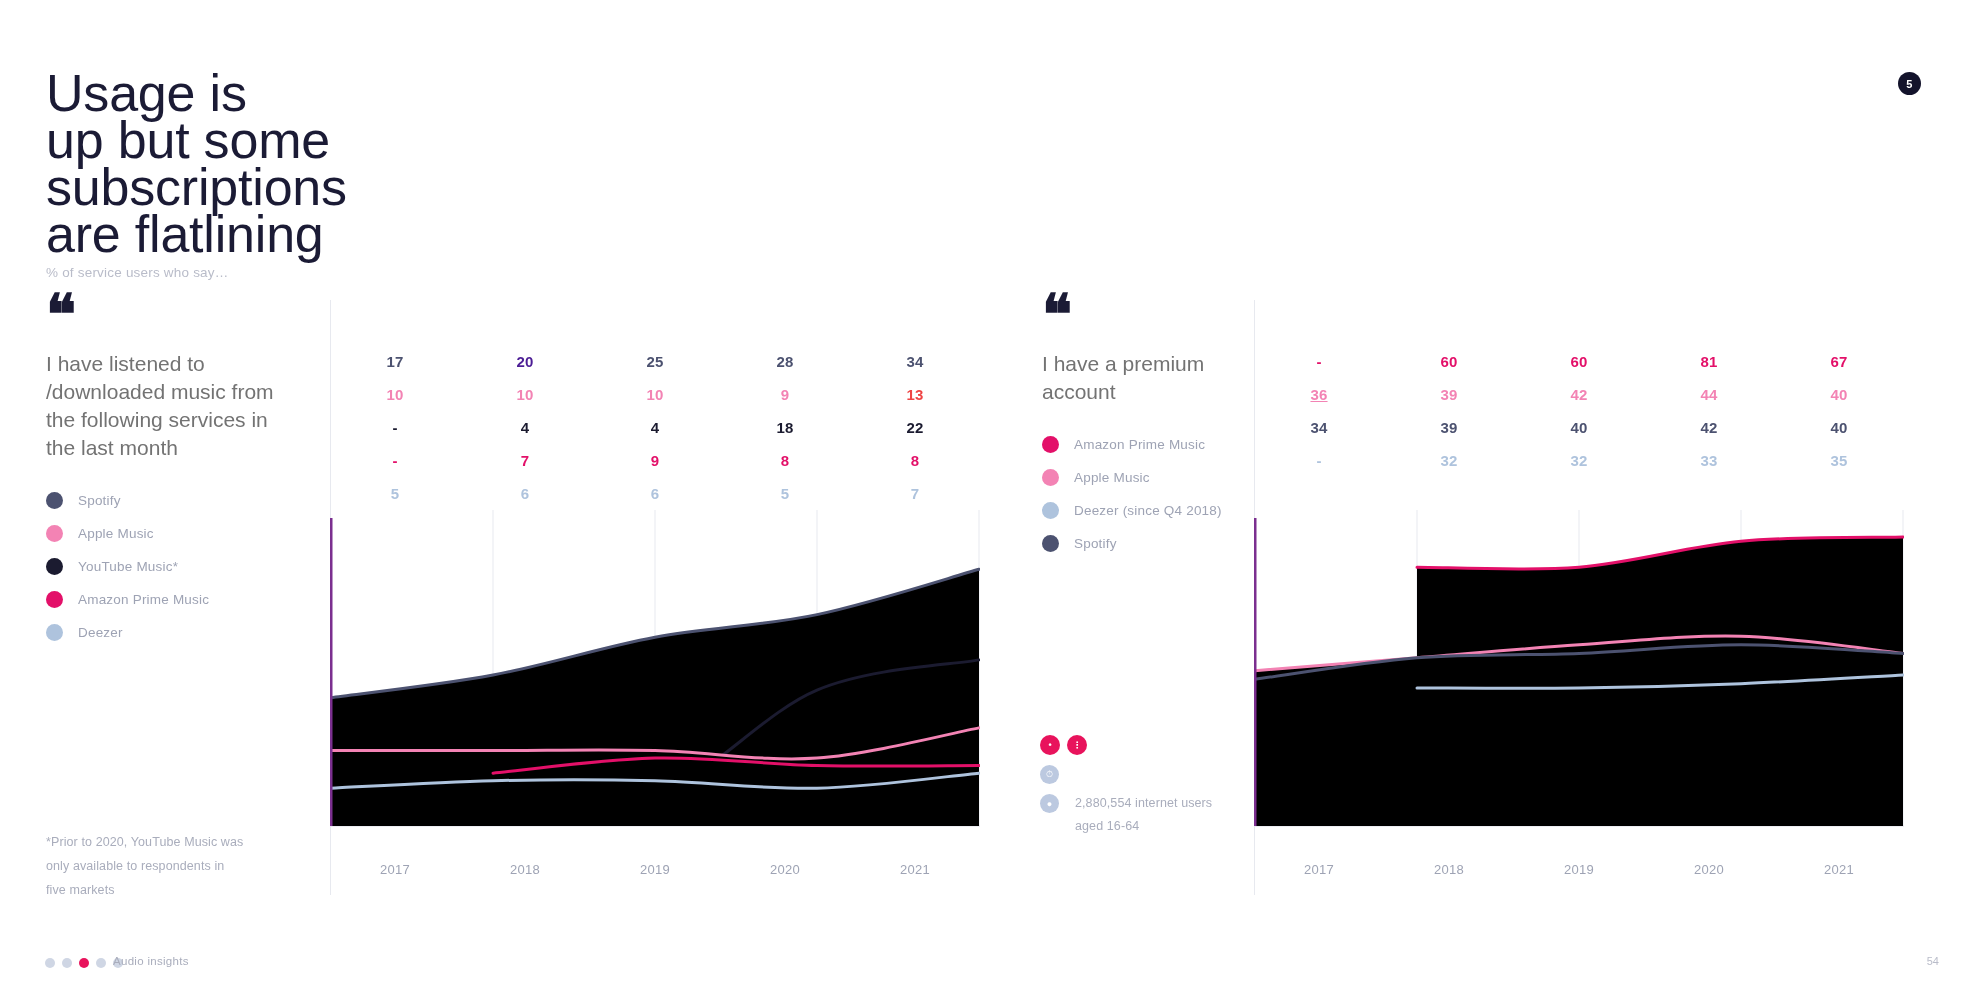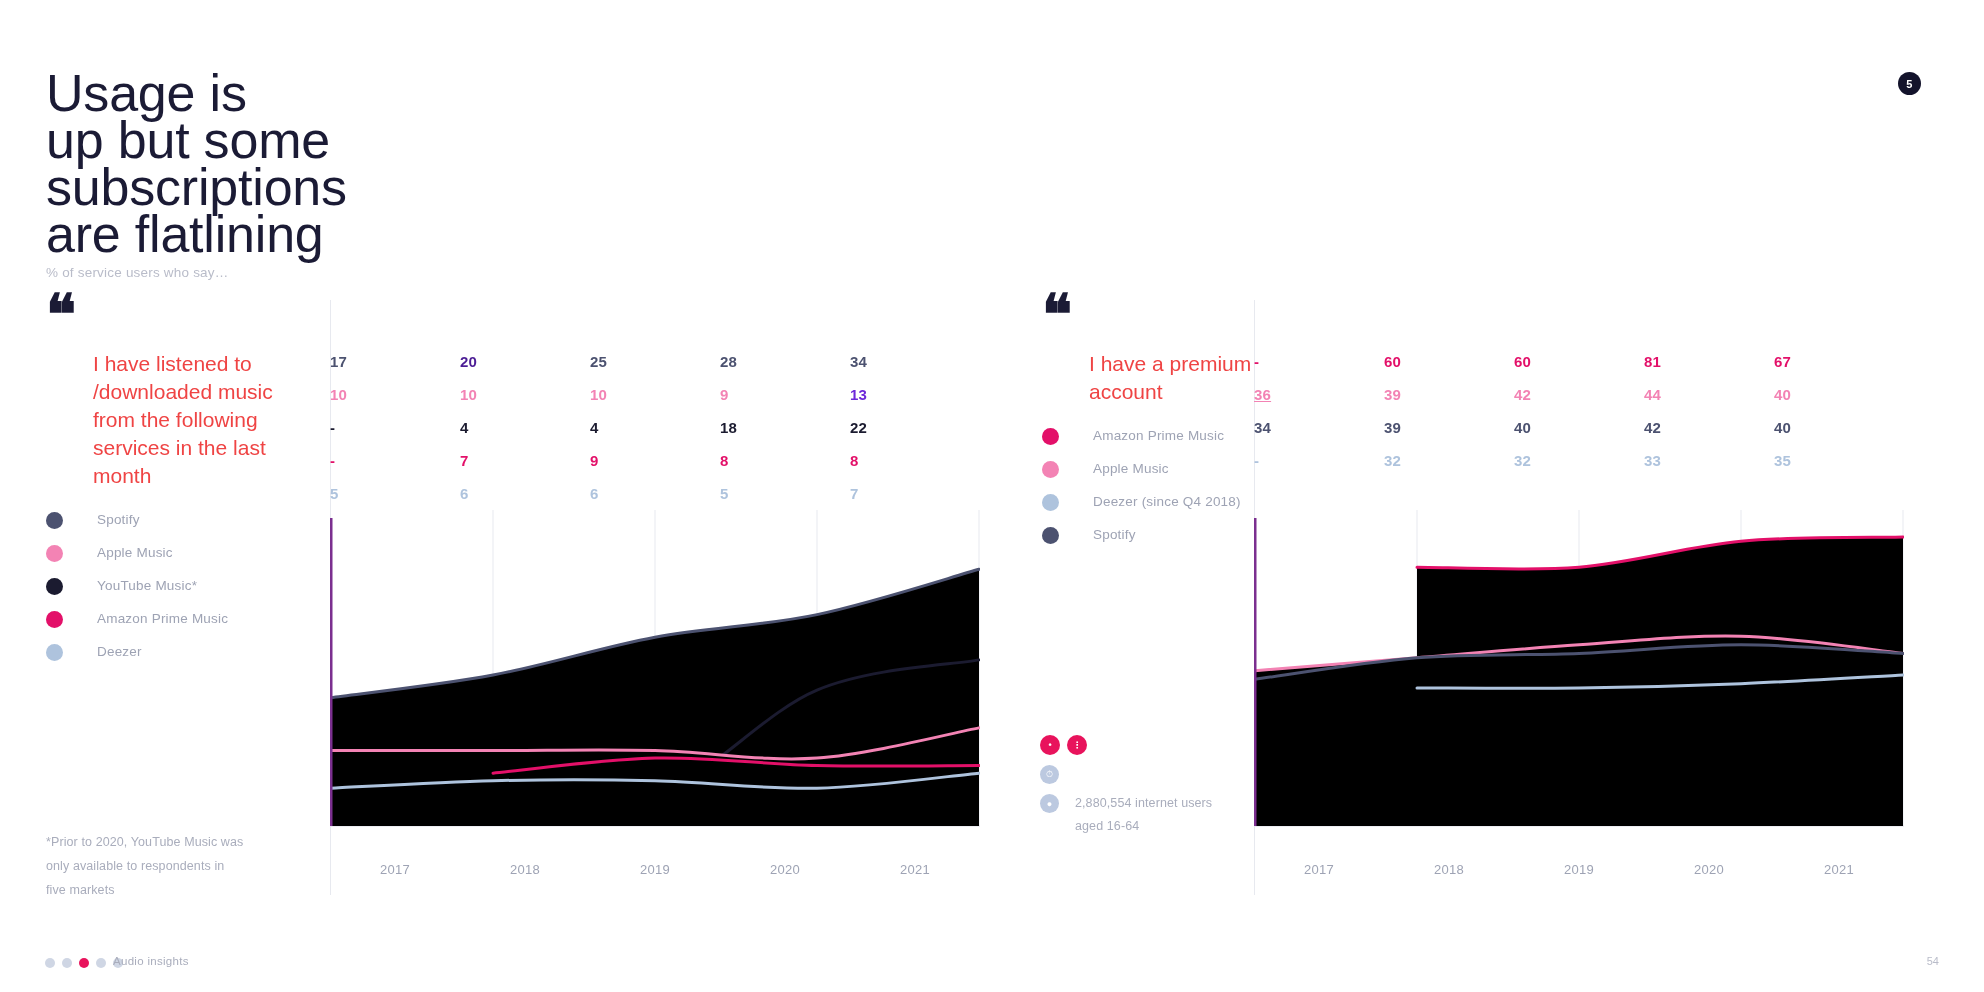--- a/index.html
+++ b/index.html
@@ -29,40 +29,40 @@
     font-size:13.5px;color:#b9bcc9;letter-spacing:.2px;font-weight:400;
   }
 
   
   .quote-mark{
     font-family:"DejaVu Serif",serif;
     font-size:56px;line-height:28px;color:#1b1b35;font-weight:700;
     letter-spacing:-2px;
   }
   .quote-title{
-    font-size:21px;line-height:28px;color:#ef4444;font-weight:400;margin-top:22px;margin-left:47px;
+    font-size:21px;line-height:28px;color:#737373;font-weight:400;margin-top:22px;
   }
 
   .legend{margin-top:22px;}
-  .legend-item{display:flex;height:33px;gap:19px;}
+  .legend-item{display:flex;align-items:center;height:33px;}
   .dot{width:17px;height:17px;border-radius:50%;flex:0 0 auto;}
   .legend-label{margin-left:15px;font-size:13.5px;color:#9ea3b4;letter-spacing:.2px;}
 
   
   .col-a{position:absolute;left:46px;top:300px;width:245px;}
   .col-c{position:absolute;left:1042px;top:300px;width:215px;}
 
   
   .vrule{position:absolute;width:1px;background:#e7e9ef;}
 
   
   .datagrid{position:absolute;}
   .datarow{display:flex;height:33px;align-items:center;}
   .datacell{
-    flex:1 1 0;text-align:left;font-size:15px;font-weight:700;letter-spacing:.2px;
+    flex:1 1 0;text-align:center;font-size:15px;font-weight:700;letter-spacing:.2px;
   }
 
   
   .chartbox{position:absolute;}
   .chartbox svg{display:block;}
   .xaxis{position:absolute;display:flex;}
   .xlabel{flex:1 1 0;text-align:center;font-size:13px;color:#9ea3b4;letter-spacing:.3px;}
 
   
   .footnote{
@@ -185,21 +185,21 @@
         <div class="datacell" style="color: #4c1d95;">20</div>
         <div class="datacell" style="color: rgb(76, 82, 112);">25</div>
         <div class="datacell" style="color: rgb(76, 82, 112);">28</div>
         <div class="datacell" style="color: rgb(76, 82, 112);">34</div>
       </div>
       <div class="datarow">
         <div class="datacell" style="color: rgb(243, 131, 180);">10</div>
         <div class="datacell" style="color: rgb(243, 131, 180);">10</div>
         <div class="datacell" style="color: rgb(243, 131, 180);">10</div>
         <div class="datacell" style="color: rgb(243, 131, 180);">9</div>
-        <div class="datacell" style="color: #6d28d9;">13</div>
+        <div class="datacell" style="color: #ef4444;">13</div>
       </div>
       <div class="datarow">
         <div class="datacell" style="color: rgb(27, 27, 48);">-</div>
         <div class="datacell" style="color: rgb(27, 27, 48);">4</div>
         <div class="datacell" style="color: rgb(27, 27, 48);">4</div>
         <div class="datacell" style="color: rgb(27, 27, 48);">18</div>
         <div class="datacell" style="color: rgb(27, 27, 48);">22</div>
       </div>
       <div class="datarow">
         <div class="datacell" style="color: rgb(227, 16, 105);">-</div>

